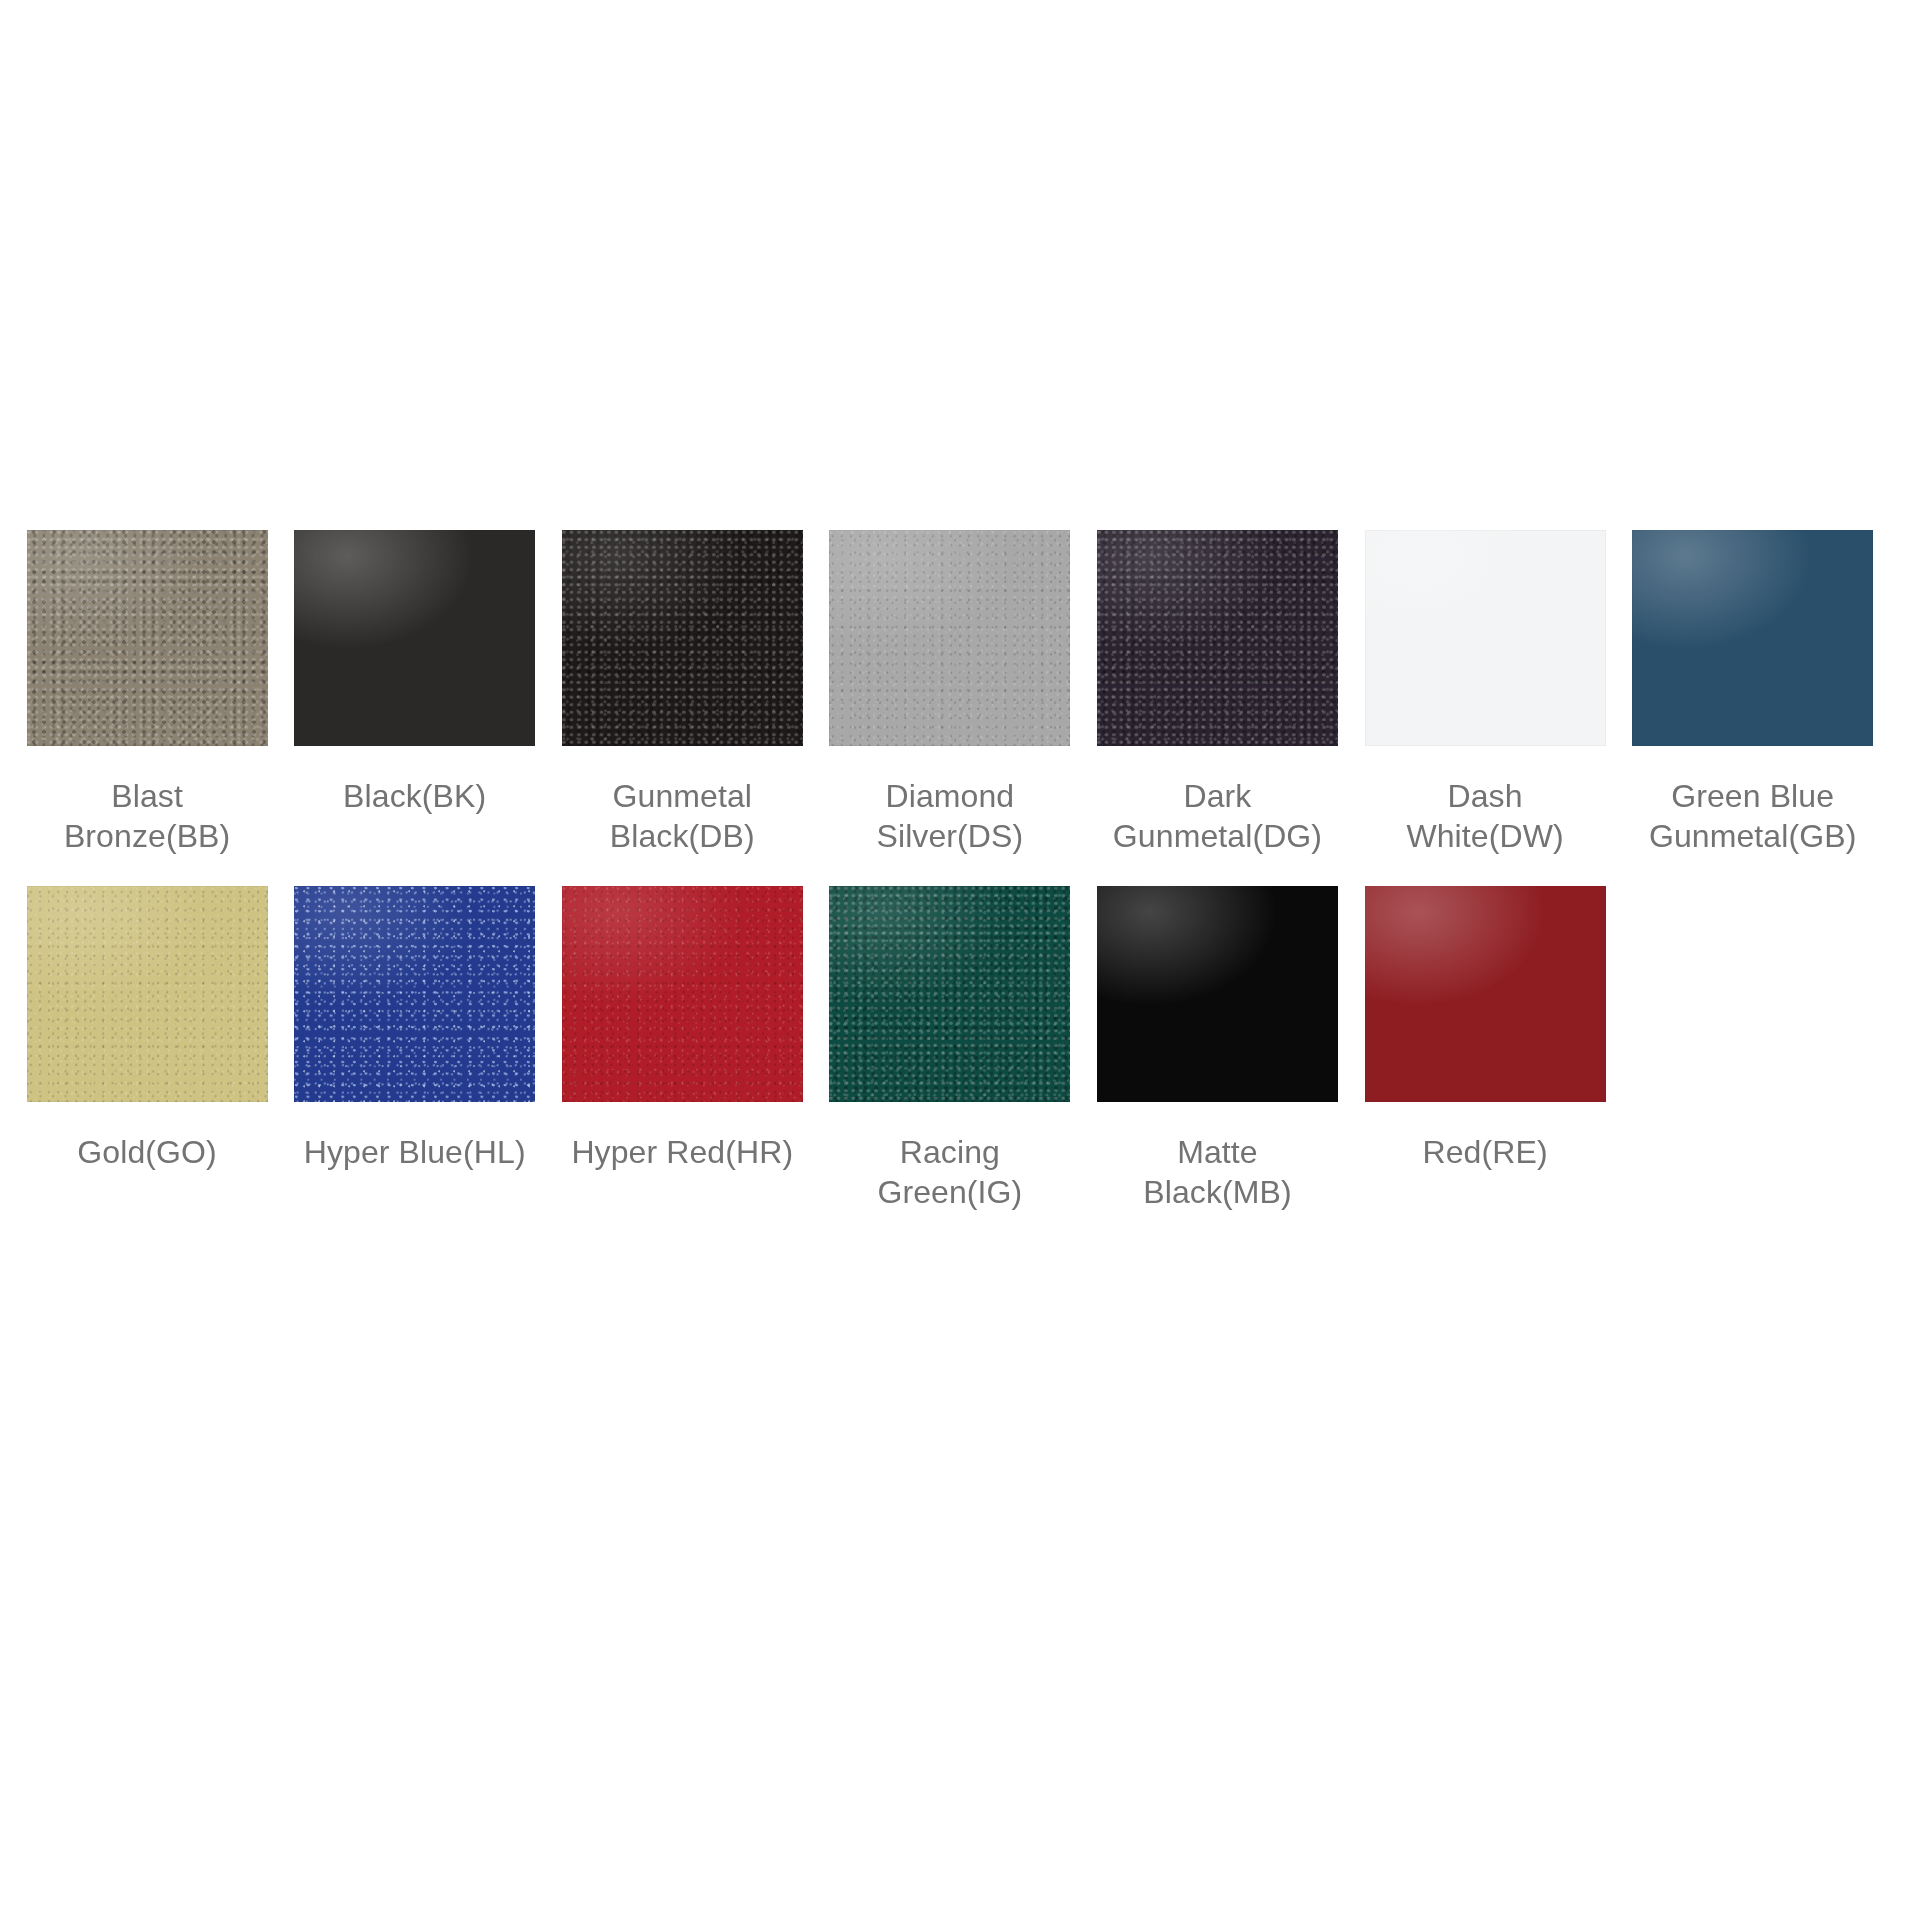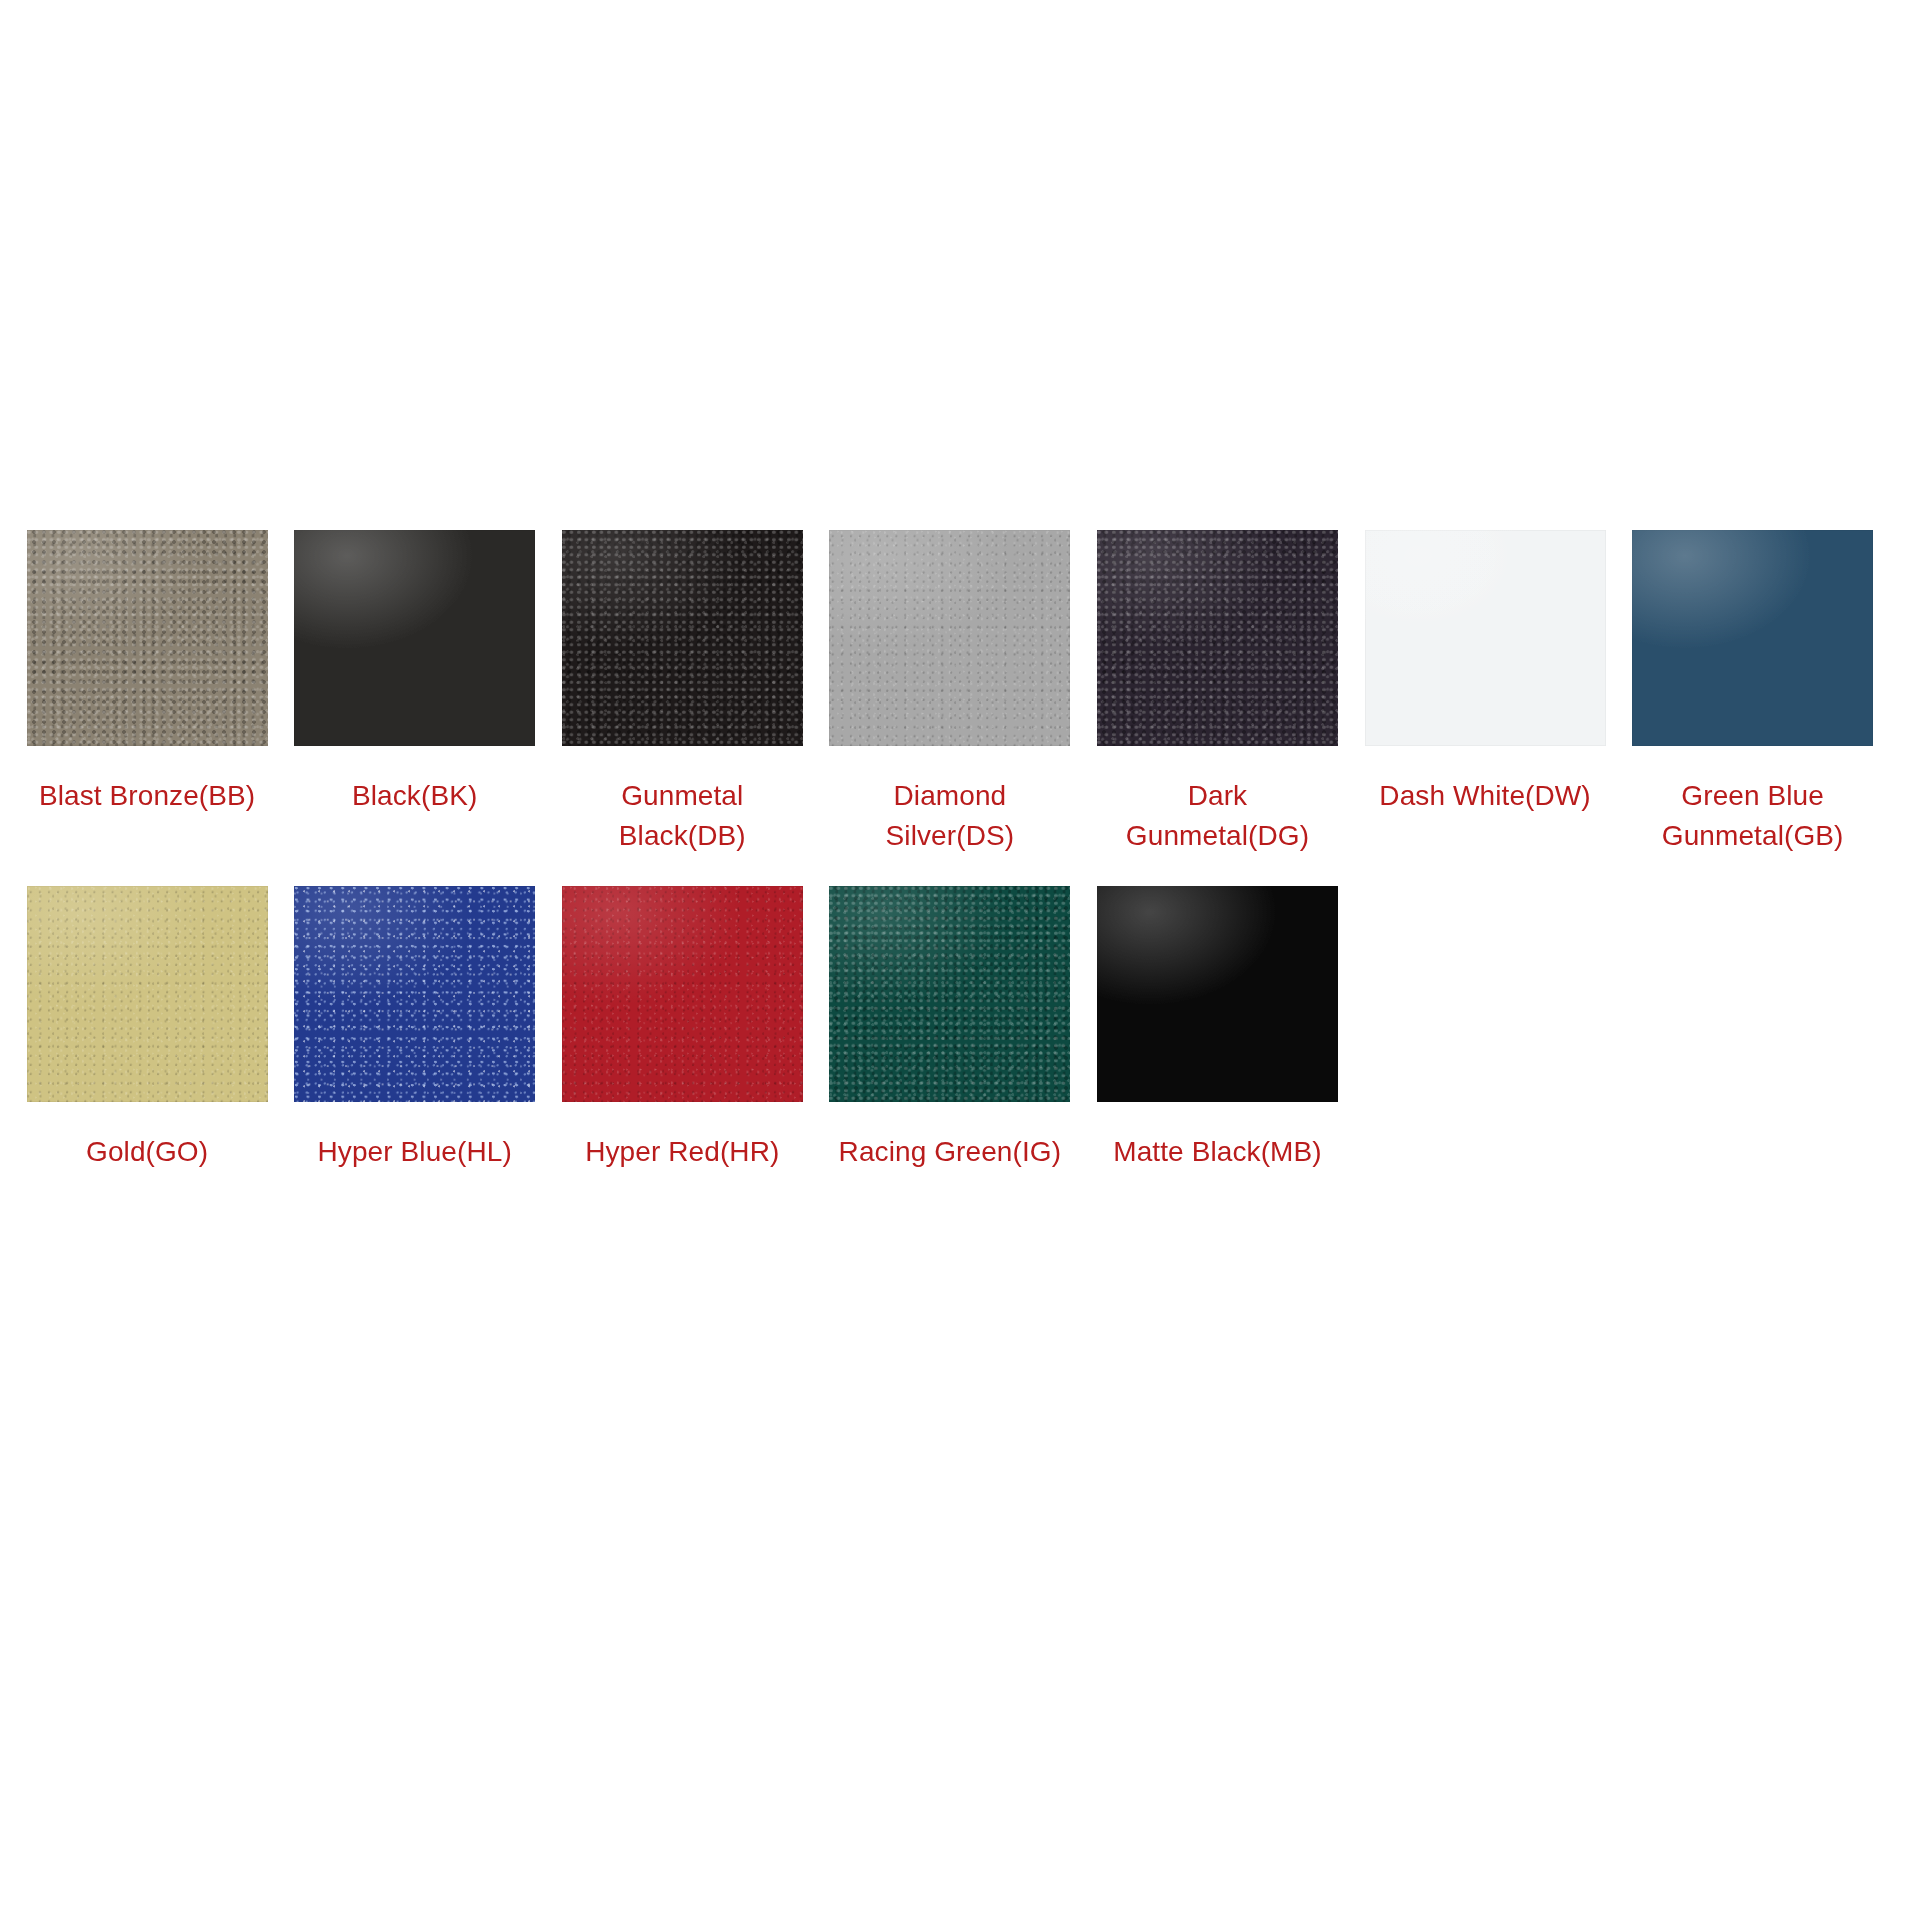--- a/index.html
+++ b/index.html
@@ -49,23 +49,23 @@
     left: 0; top: 0; right: 0; bottom: 0;
   }
 
   .swatch-label {
     width: 241px;
     box-sizing: border-box;
     padding: 0 5px;
     margin-top: 30px;
     margin-bottom: 30px;
     text-align: center;
-    font-size: 28px;
+    font-size: 32px;
     line-height: 40px;
-    color: #b91c1c;
+    color: #737373;
     font-family: "Liberation Sans", sans-serif;
     letter-spacing: 0.1px;
     word-wrap: break-word;
   }
 
   
 
   
   .grain-fine {
     background-image:
@@ -188,14 +188,21 @@
       </div>
       <div class="swatch-label">Racing Green(IG)</div>
     </div>
     <div class="swatch-cell">
       <div class="swatch-chip bezel" style="background-color: rgb(10, 10, 10);">
         <div class="tex softlight"></div>
         <div class="tex softlight"></div>
       </div>
       <div class="swatch-label">Matte Black(MB)</div>
     </div>
+    <div class="swatch-cell">
+      <div class="swatch-chip bezel" style="background-color: rgb(142, 29, 34);">
+        <div class="tex softlight"></div>
+        <div class="tex softlight"></div>
+      </div>
+      <div class="swatch-label">Red(RE)</div>
+    </div>
   </div>
 
 
 </body></html>

